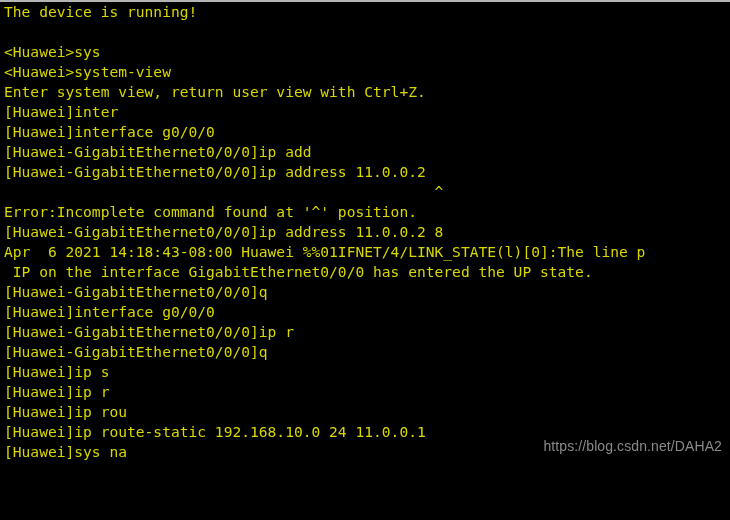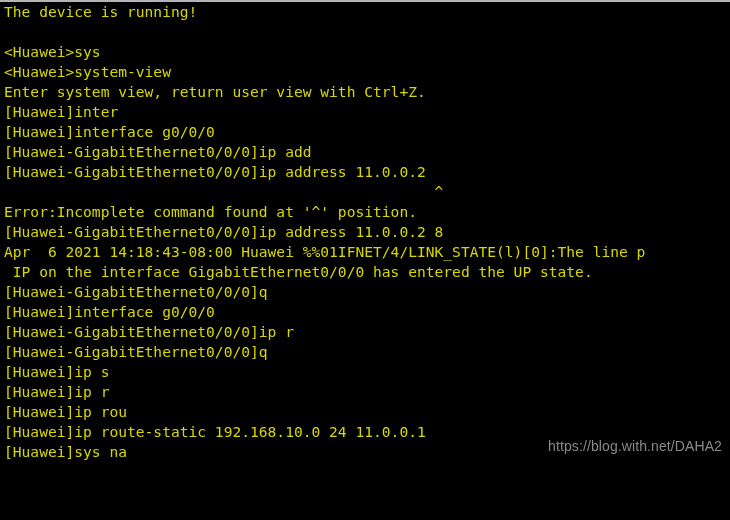--- a/index.html
+++ b/index.html
@@ -58,15 +58,15 @@
     white-space: nowrap;
   }
 </style>
 </head>
 <body>
 
 <div id="terminal-window">
 
   <div id="terminal-output"><div class="term-line">The device is running!</div><div class="term-line blank">&nbsp;</div><div class="term-line">&lt;Huawei&gt;sys</div><div class="term-line">&lt;Huawei&gt;system-view</div><div class="term-line">Enter system view, return user view with Ctrl+Z.</div><div class="term-line">[Huawei]inter</div><div class="term-line">[Huawei]interface g0/0/0</div><div class="term-line">[Huawei-GigabitEthernet0/0/0]ip add</div><div class="term-line">[Huawei-GigabitEthernet0/0/0]ip address 11.0.0.2</div><div class="term-line">                                                 ^</div><div class="term-line">Error:Incomplete command found at '^' position.</div><div class="term-line">[Huawei-GigabitEthernet0/0/0]ip address 11.0.0.2 8</div><div class="term-line">Apr  6 2021 14:18:43-08:00 Huawei %%01IFNET/4/LINK_STATE(l)[0]:The line p</div><div class="term-line"> IP on the interface GigabitEthernet0/0/0 has entered the UP state.</div><div class="term-line">[Huawei-GigabitEthernet0/0/0]q</div><div class="term-line">[Huawei]interface g0/0/0</div><div class="term-line">[Huawei-GigabitEthernet0/0/0]ip r</div><div class="term-line">[Huawei-GigabitEthernet0/0/0]q</div><div class="term-line">[Huawei]ip s</div><div class="term-line">[Huawei]ip r</div><div class="term-line">[Huawei]ip rou</div><div class="term-line">[Huawei]ip route-static 192.168.10.0 24 11.0.0.1</div><div class="term-line">[Huawei]sys na</div><div class="term-line">[Huawei]sys R3</div><div class="term-line">[R3]<span class="cursor-block"></span></div></div>
 
-  <div id="watermark">https://blog.with.net/DAHA2</div>
+  <div id="watermark">https://blog.csdn.net/DAHA2</div>
 
 </div>
 
 </body></html>

